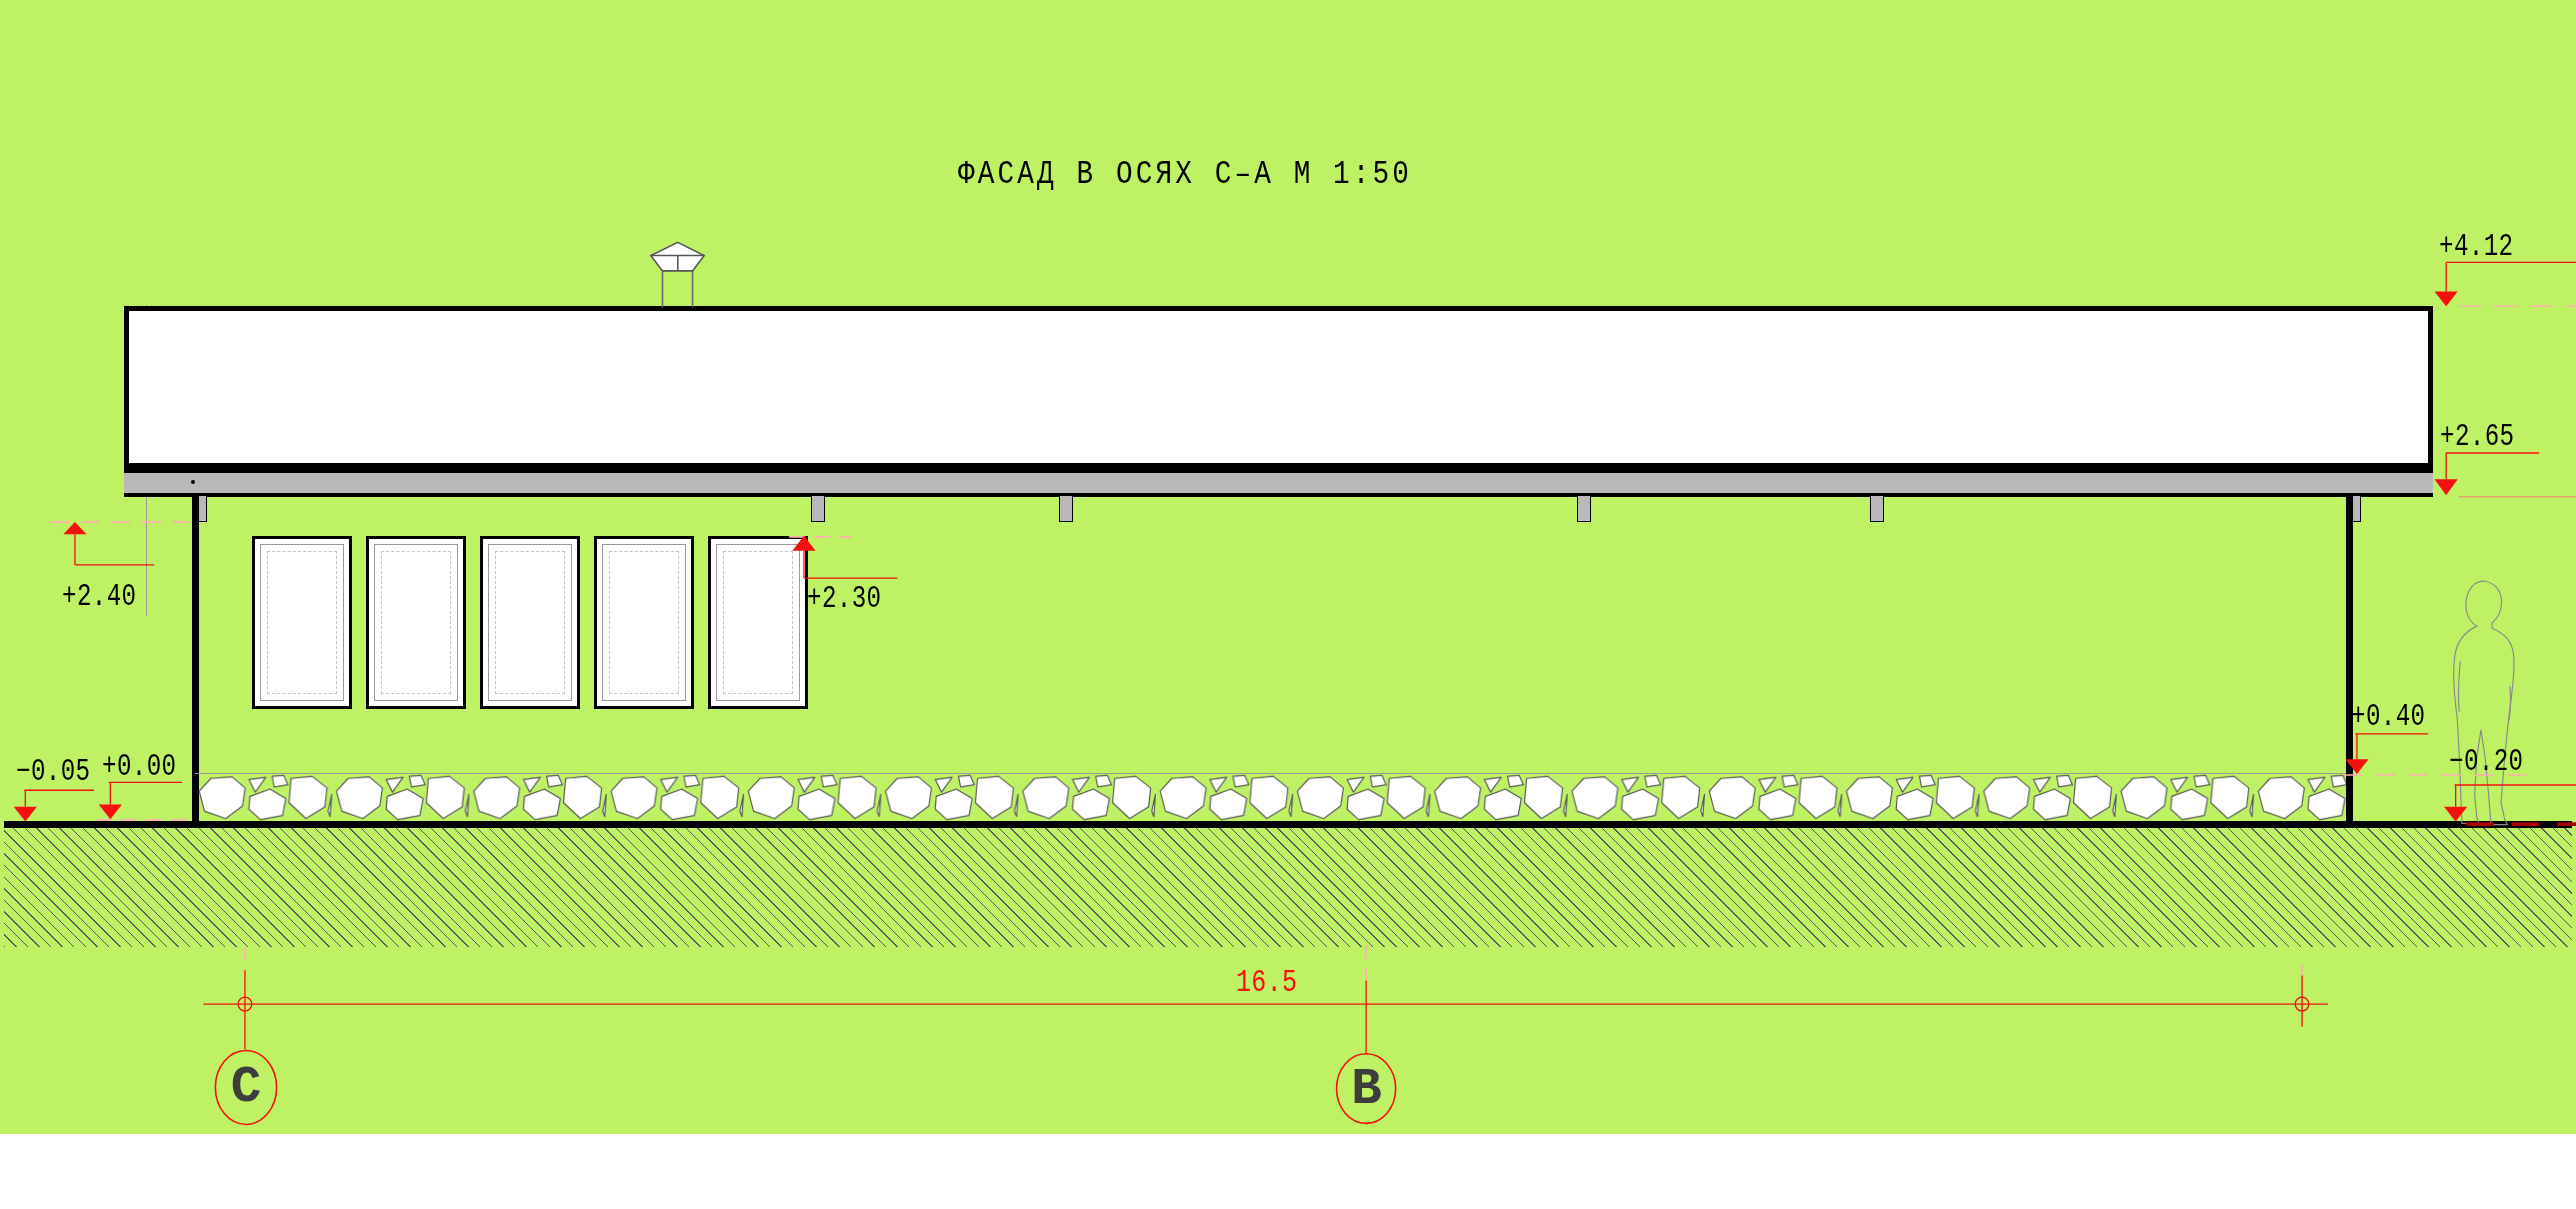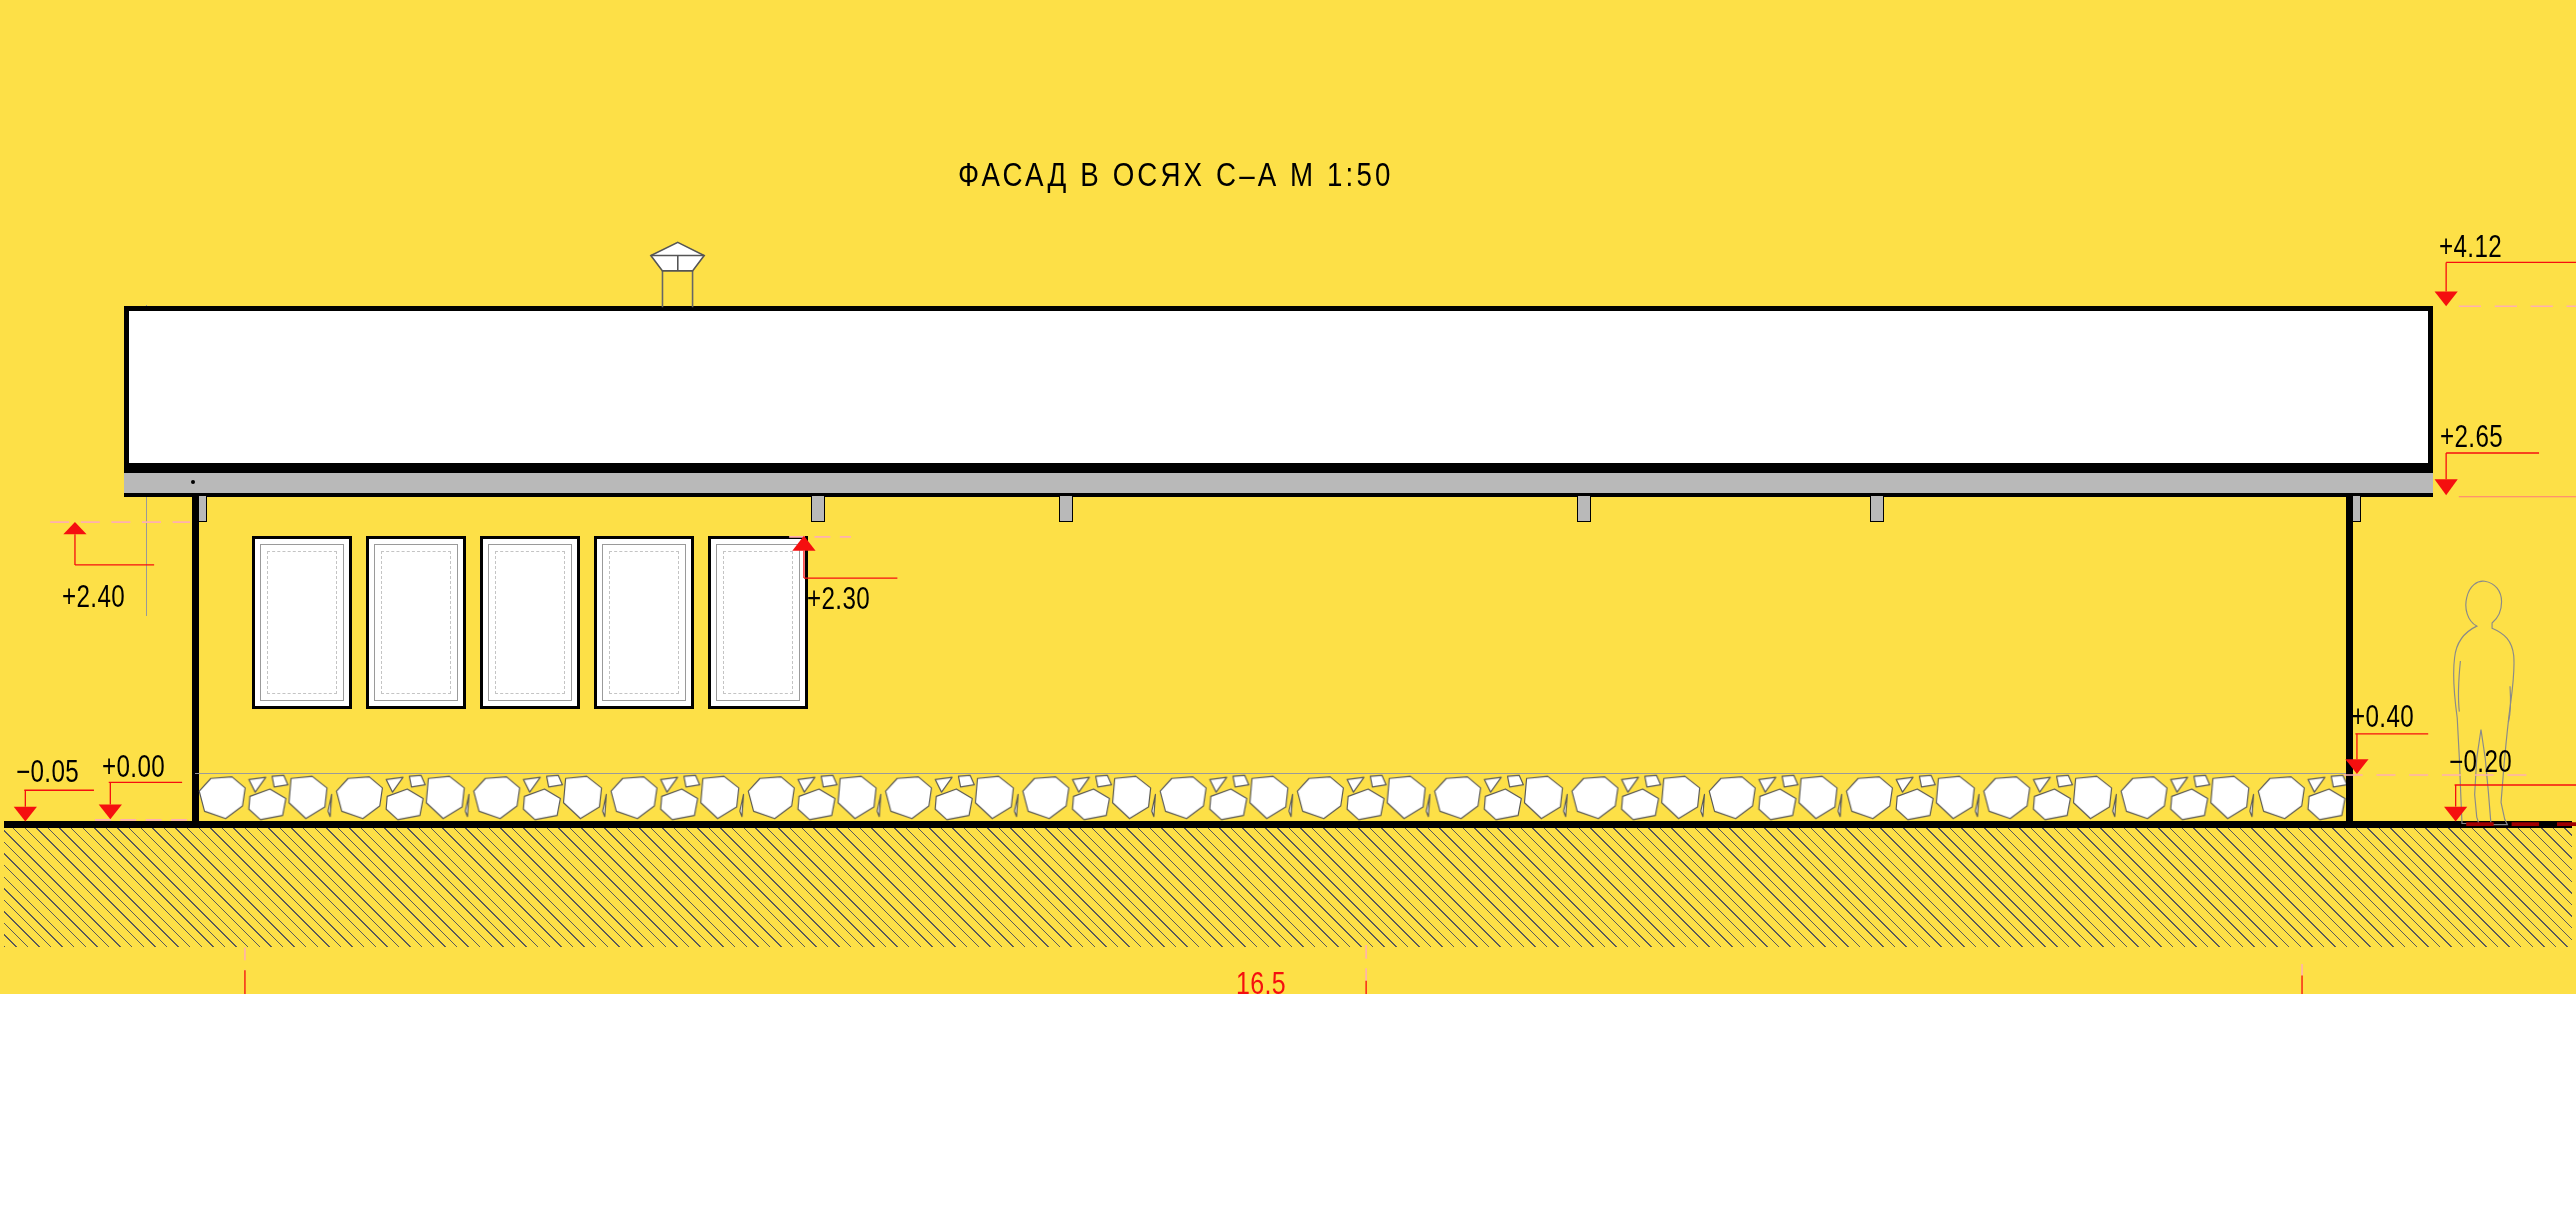--- a/index.html
+++ b/index.html
@@ -1,17 +1,17 @@
 <!DOCTYPE html>
 <html style="font-size:8.4px"><head>
 <meta charset="utf-8">
 <style>
   html,body{margin:0;padding:0;background:#fff;}
-  #page{position:relative;width:2576px;height:994px;background:#fde047;overflow:hidden;
-        font-family:Liberation Sans, sans-serif;}
+  #page{position:relative;width:2576px;height:1134px;background:#bef264;overflow:hidden;
+        font-family:Liberation Mono, monospace;}
   .abs{position:absolute;}
   .lbl{font-size:31px;color:#000;white-space:nowrap;letter-spacing:0.5px;font-weight:500;
        transform:scaleX(0.78);transform-origin:0 50%;line-height:1;}
   .lbl-red{color:#f50f0f;}
   .title{font-size:33px;letter-spacing:3.7px;font-weight:500;transform:scaleX(0.84);
          transform-origin:0 50%;color:#000;white-space:nowrap;line-height:1;}
   .axis-letter{display:flex;align-items:center;justify-content:center;
                font-size:51px;font-weight:600;color:#3d3d3d;line-height:1;}
   .roof{box-sizing:border-box;border:5.8px solid #000;background:#fff;}
   .eave{box-sizing:border-box;background:#b9b9b9;border-top:5.3px solid #000;border-bottom:4.8px solid #000;}

